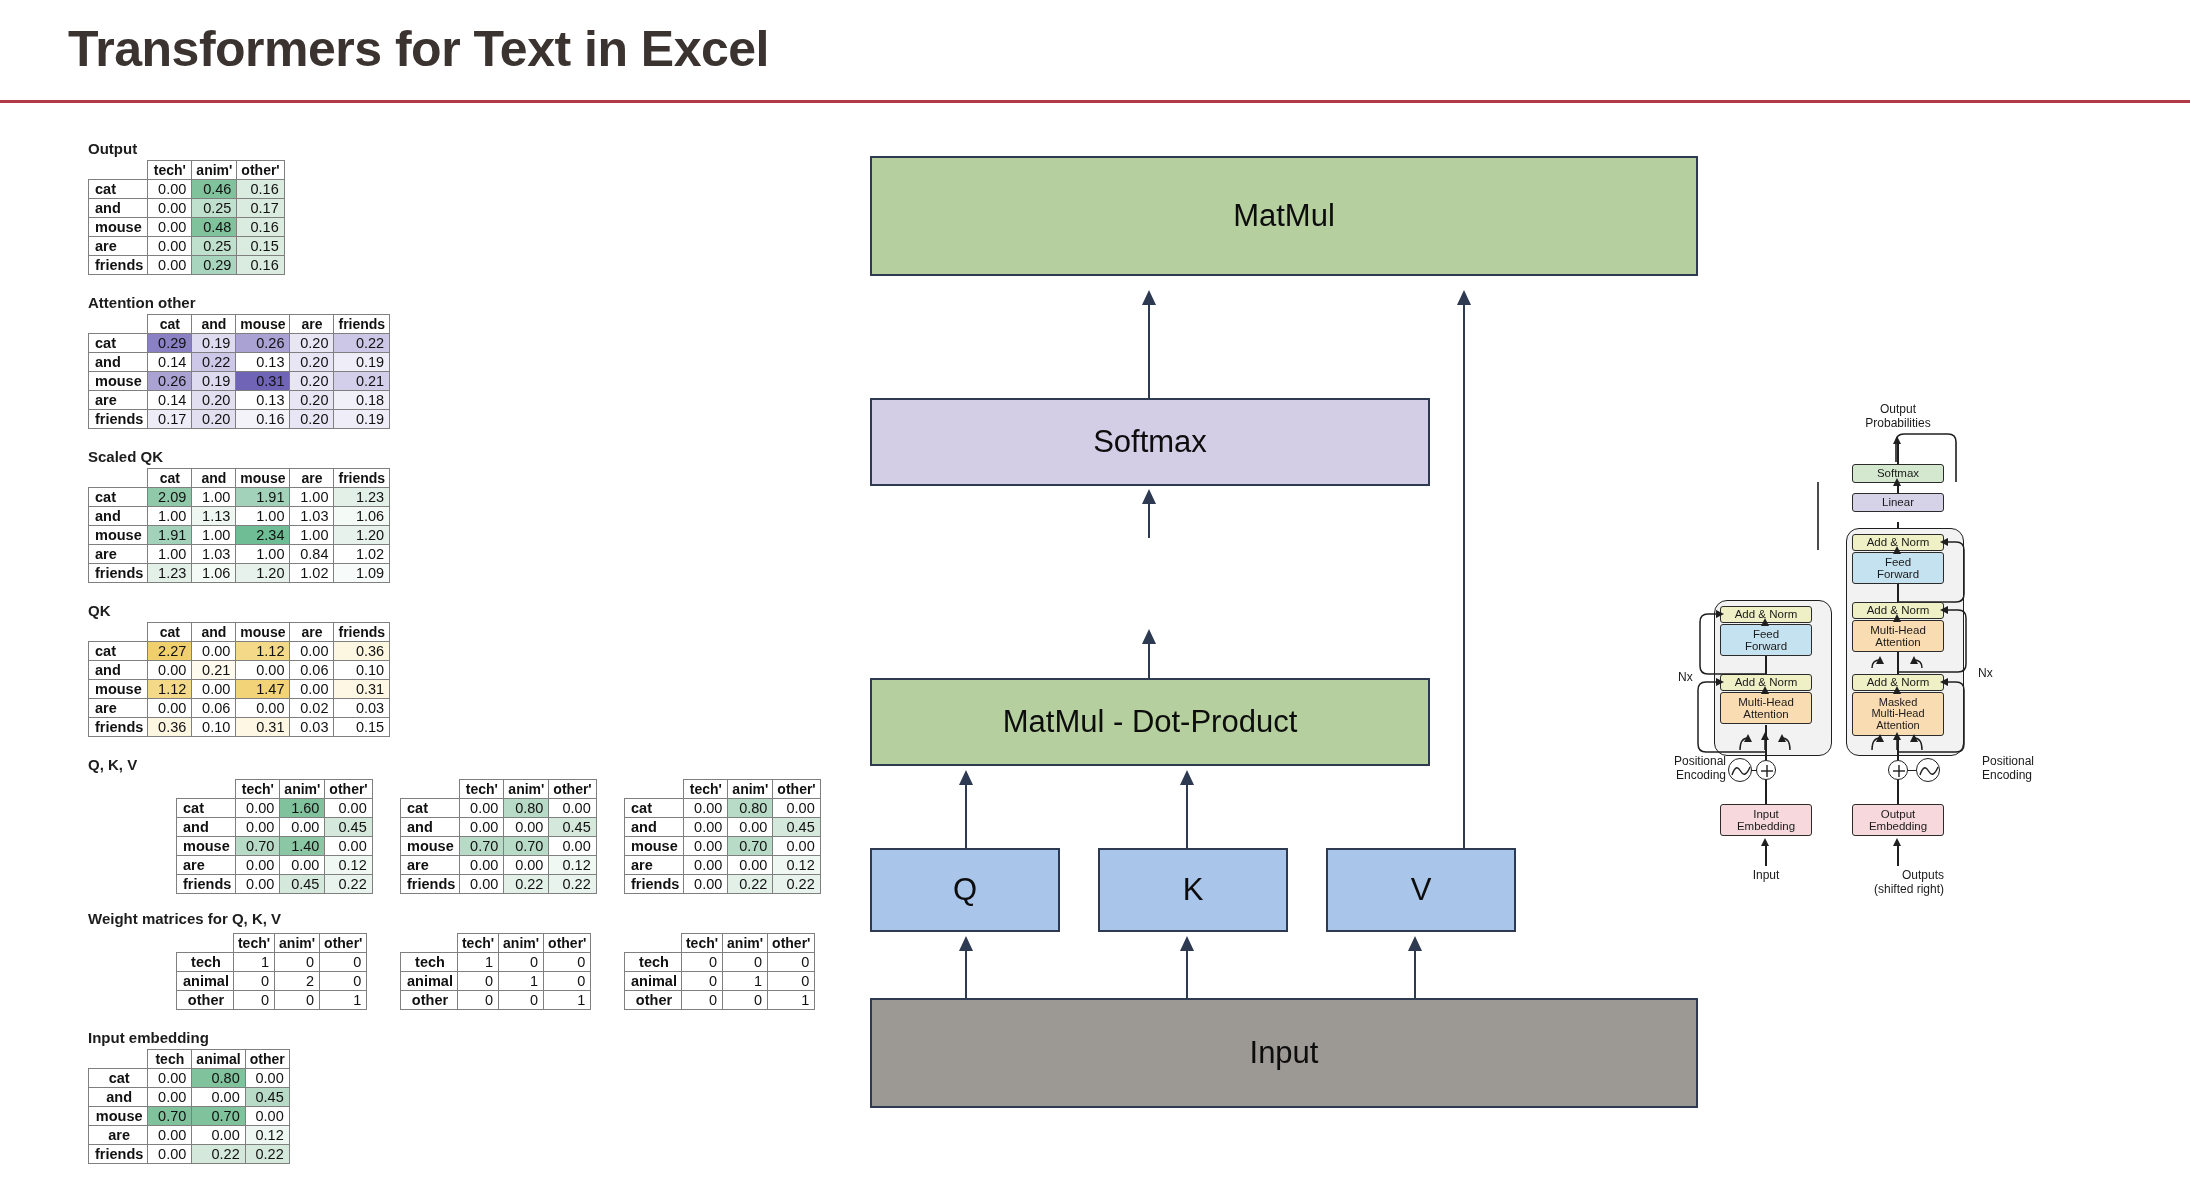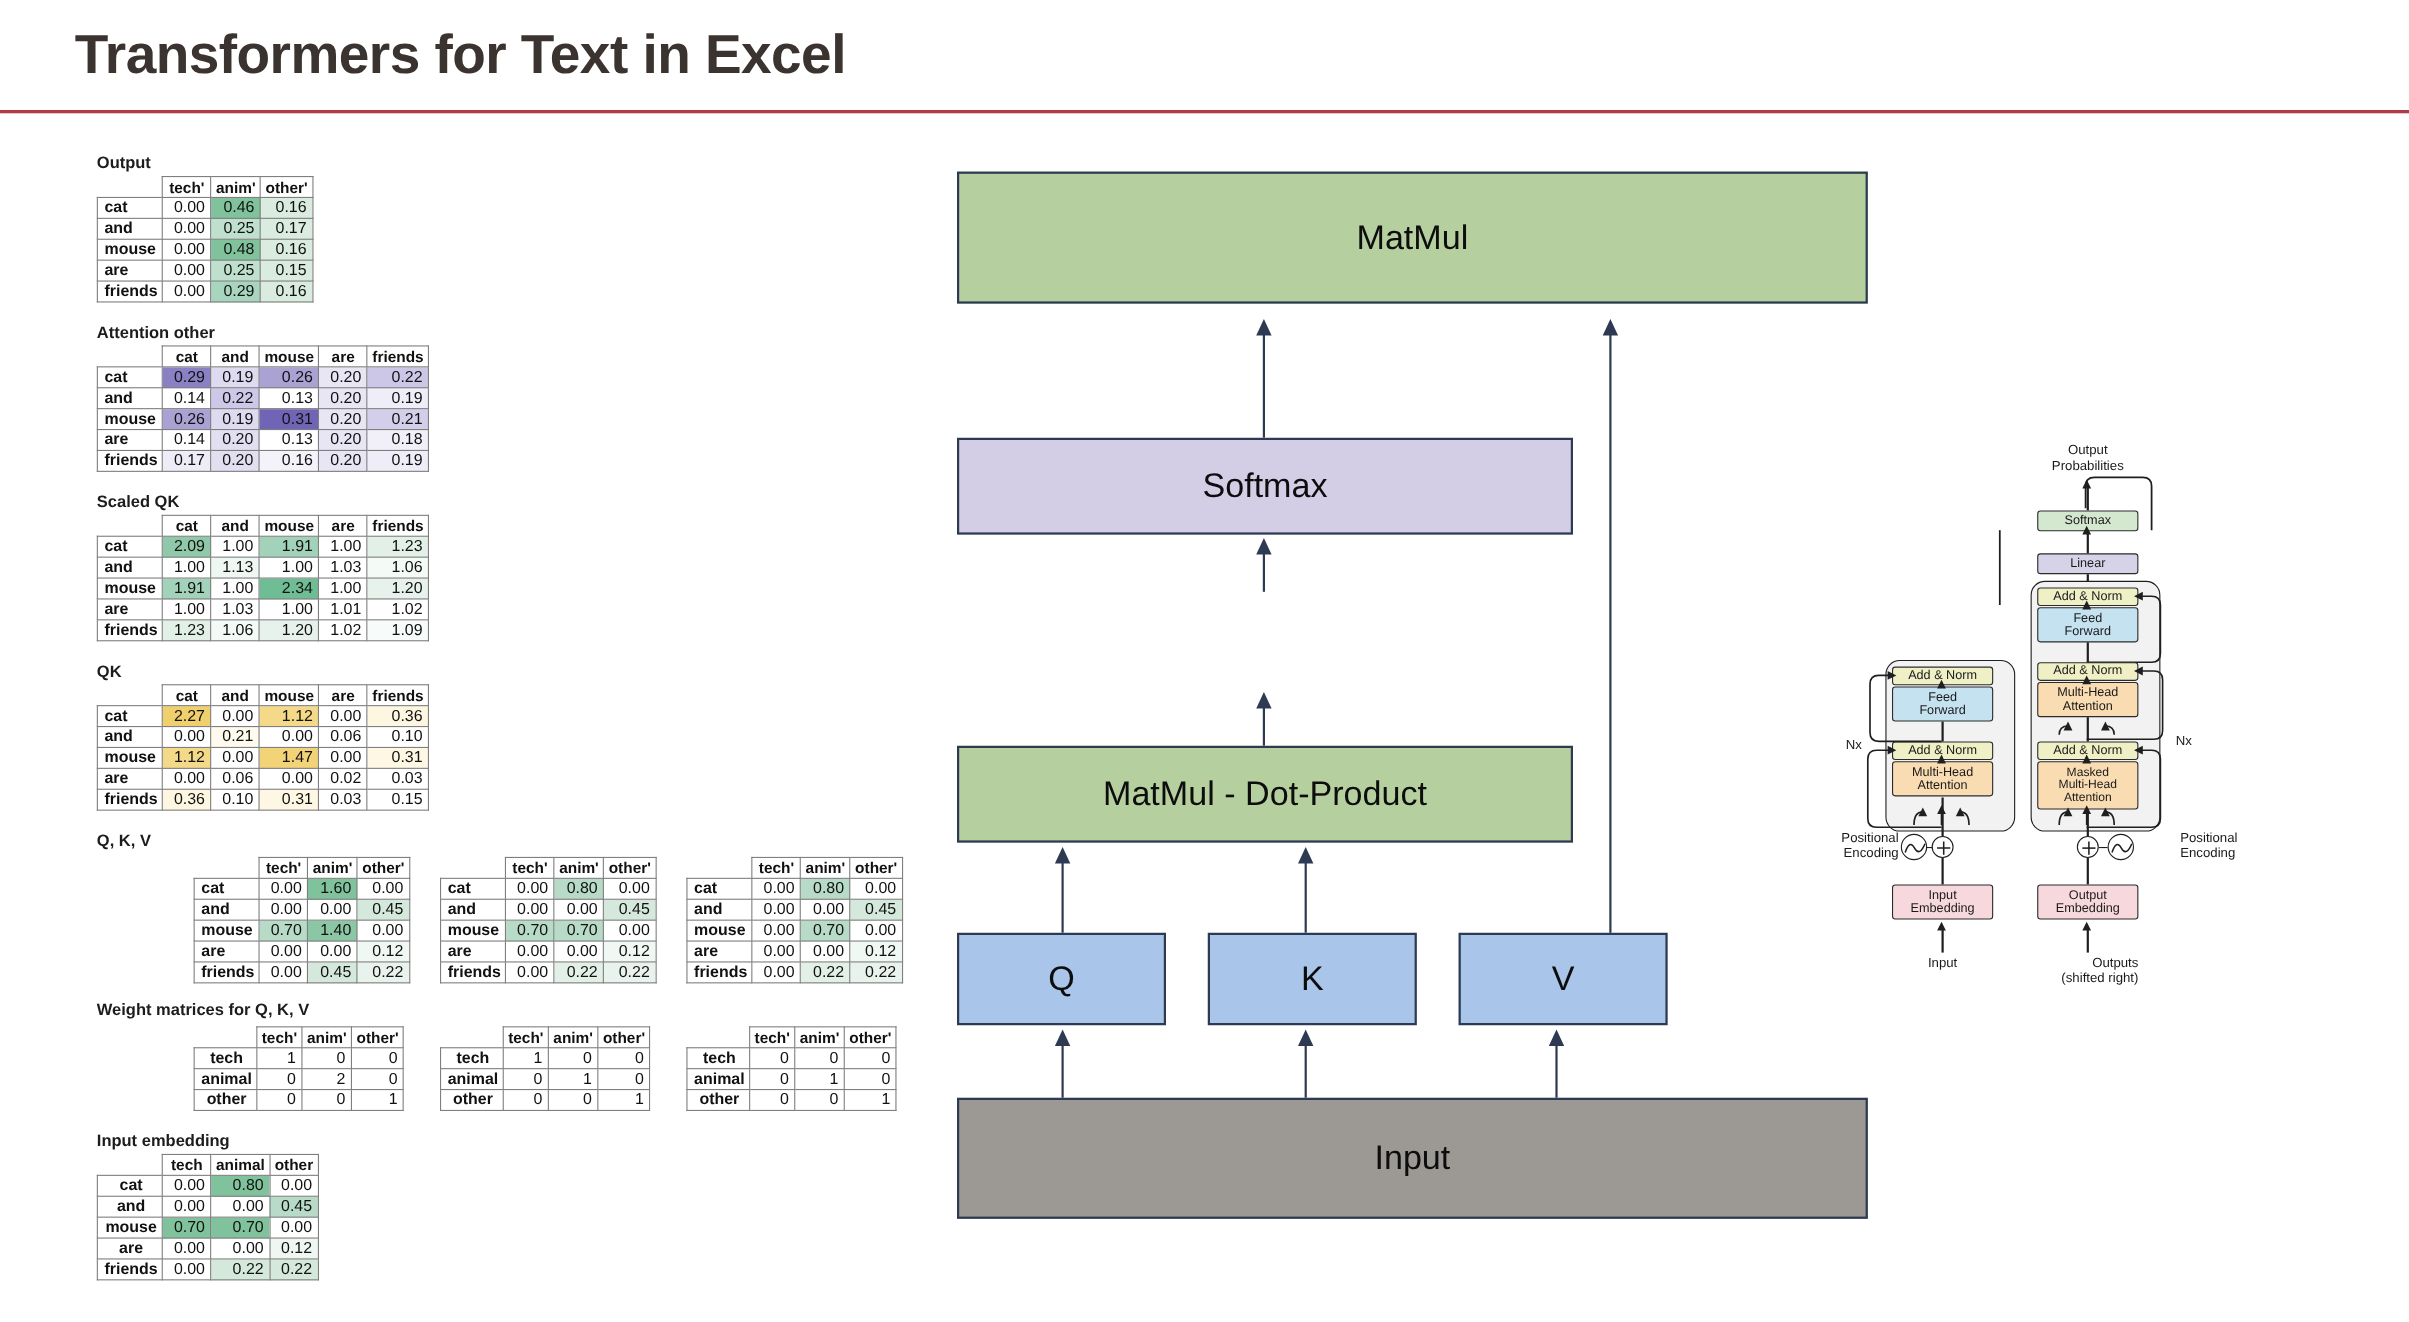--- a/index.html
+++ b/index.html
@@ -239,21 +239,21 @@
         <td class="num">1.00</td>
         <td class="num" style="background:#6fbd94">2.34</td>
         <td class="num">1.00</td>
         <td class="num" style="background:#e6f2eb">1.20</td>
       </tr>
       <tr>
         <td class="rowhead">are</td>
         <td class="num">1.00</td>
         <td class="num">1.03</td>
         <td class="num">1.00</td>
-        <td class="num">1.01</td>
+        <td class="num">0.84</td>
         <td class="num">1.02</td>
       </tr>
       <tr>
         <td class="rowhead">friends</td>
         <td class="num" style="background:#e3f0e8">1.23</td>
         <td class="num" style="background:#f4faf6">1.06</td>
         <td class="num" style="background:#e6f2eb">1.20</td>
         <td class="num">1.02</td>
         <td class="num" style="background:#f7fbf9">1.09</td>
       </tr>
@@ -663,21 +663,21 @@
 Probabilities</div>
 
   <div class="aline" style="left:197px; top:22px; width:1.6px; height:22px;"></div>
   <div class="ahead" style="left:193px; top:16px;"></div>
 
   <div class="ab" style="left:152px; top:44px; width:92px; height:19px; background:#d4e8d0;">Softmax</div>
 
   <div class="aline" style="left:197px; top:63px; width:1.6px; height:20px;"></div>
   <div class="ahead" style="left:193px; top:58px;"></div>
 
-  <div class="ab" style="left:152px; top:83px; width:92px; height:19px; background:#d6d3e8;">Linear</div>
+  <div class="ab" style="left:152px; top:73px; width:92px; height:19px; background:#d6d3e8;">Linear</div>
 
   <div class="aline" style="left:197px; top:102px; width:1.6px; height:22px;"></div>
 
   <div class="stackbg" style="left:146px; top:108px; width:118px; height:228px;"></div>
 
   <div class="ab" style="left:152px; top:114px; width:92px; height:17px; background:#eff0c5;">Add &amp; Norm</div>
 
   <div class="ab" style="left:152px; top:132px; width:92px; height:32px; background:#c5e2f0; white-space:pre;">Feed
 Forward</div>
   <div class="aline" style="left:197px; top:164px; width:1.6px; height:18px;"></div>

